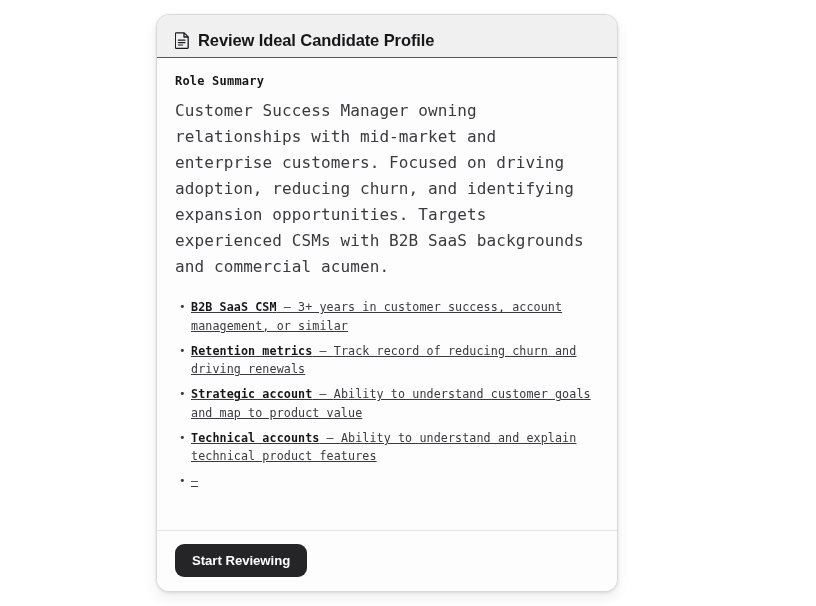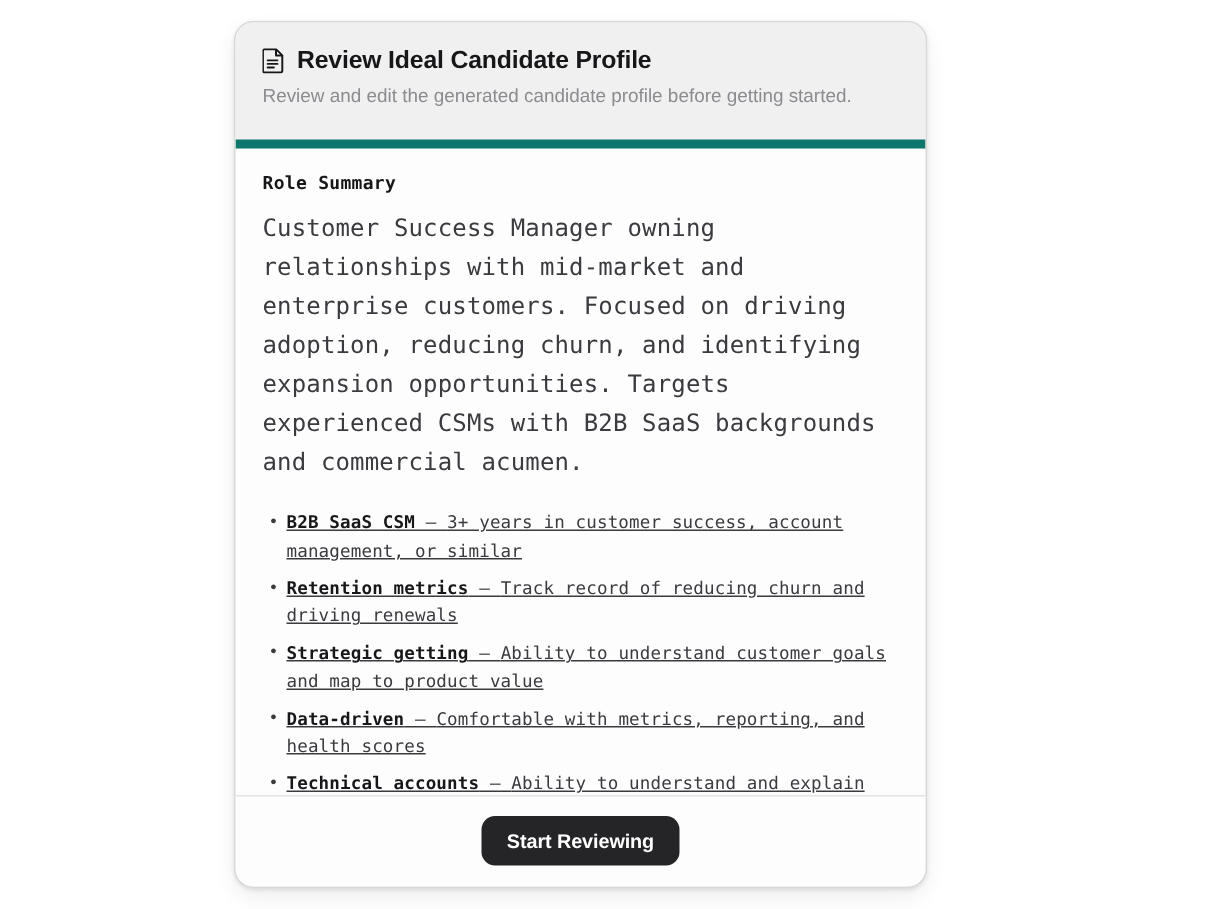--- a/index.html
+++ b/index.html
@@ -35,22 +35,22 @@
     box-shadow: 0 1px 3px rgba(0,0,0,0.10), 0 6px 14px rgba(0,0,0,0.07);
     display: flex;
     flex-direction: column;
     overflow: hidden;
     box-sizing: border-box;
   }
 
   
   .card-header {
     background: #f0f0f0;
-    border-bottom: 6px solid #0f766e;
-    padding: 16px 18px 20px 18px;
+    border-bottom: 1px solid #0f766e;
+    padding: 16px 18px 8px 18px;
     flex: none;
   }
   .title-row {
     display: flex;
     align-items: center;
     gap: 8px;
   }
   .doc-icon {
     width: 15px;
     height: 17px;
@@ -126,21 +126,21 @@
     font-weight: bold;
     color: #17171a;
   }
 
   
   .card-footer {
     flex: none;
     border-top: 1px solid #e4e4e4;
     padding: 13px 18px 14px 18px;
     display: flex;
-    justify-content: center;
+    justify-content: flex-start;
     align-items: center;
     background: #fdfdfd;
   }
   .primary-button {
     background: #252528;
     color: #ffffff;
     border: none;
     border-radius: 9px;
     padding: 10px 17px;
     font-family: "Liberation Sans", sans-serif;
@@ -162,36 +162,34 @@
       <div class="title-row">
         <span>
           <svg class="doc-icon" viewBox="0 0 15 17" xmlns="http://www.w3.org/2000/svg">
             <path d="M1.2 0.9 H9.2 L13.2 4.9 V15.4 A0.9 0.9 0 0 1 12.3 16.3 H1.2 A0.9 0.9 0 0 1 0.3 15.4 V1.8 A0.9 0.9 0 0 1 1.2 0.9 Z" fill="none" stroke="#17171a" stroke-width="1.3" stroke-linejoin="round"></path>
             <path d="M9.0 1.1 V5.0 H13.0" fill="none" stroke="#17171a" stroke-width="1.3" stroke-linejoin="round"></path>
             <path d="M3.4 8.2 H10.0 M3.4 10.6 H10.0 M3.4 13.0 H7.6" stroke="#17171a" stroke-width="1.2" stroke-linecap="round"></path>
           </svg>
         </span>
         <div class="card-title">Review Ideal Candidate Profile</div>
       </div>
-      <div class="card-subtitle">Review and edit the generated candidate profile before getting started.</div>
     </div>
 
     <div class="card-body">
 
       <div class="section">
         <div class="section-heading">Role Summary</div>
         <div class="summary-text">Customer Success Manager owning relationships with mid-market and enterprise customers. Focused on driving adoption, reducing churn, and identifying expansion opportunities. Targets experienced CSMs with B2B SaaS backgrounds and commercial acumen.</div>
       </div>
 
       <div class="section">
         <ul class="bullets">
             <li><span class="term">B2B SaaS CSM</span> — <span>3+ years in customer success, account management, or similar</span></li>
             <li><span class="term">Retention metrics</span> — <span>Track record of reducing churn and driving renewals</span></li>
-            <li><span class="term">Strategic getting</span> — <span>Ability to understand customer goals and map to product value</span></li>
-            <li><span class="term">Data-driven</span> — <span>Comfortable with metrics, reporting, and health scores</span></li>
+            <li><span class="term">Strategic account</span> — <span>Ability to understand customer goals and map to product value</span></li>
             <li><span class="term">Technical accounts</span> — <span>Ability to understand and explain technical product features</span></li>
             <li> — </li>
           </ul>
       </div>
 
     </div>
 
     <div class="card-footer">
       <button class="primary-button">Start Reviewing</button>
     </div>

